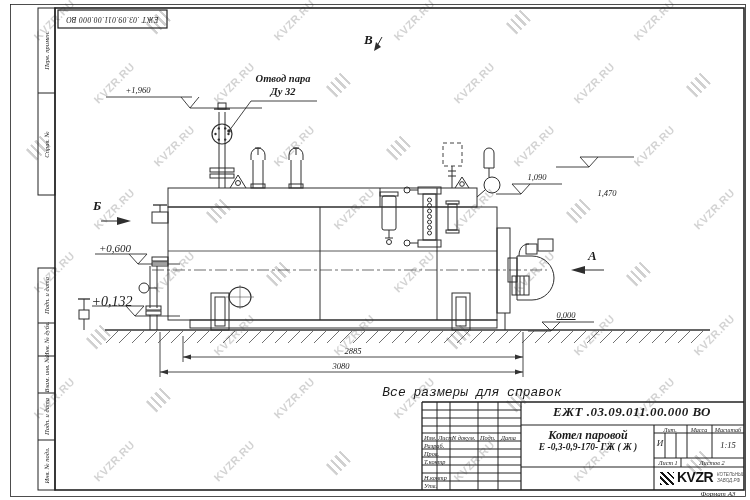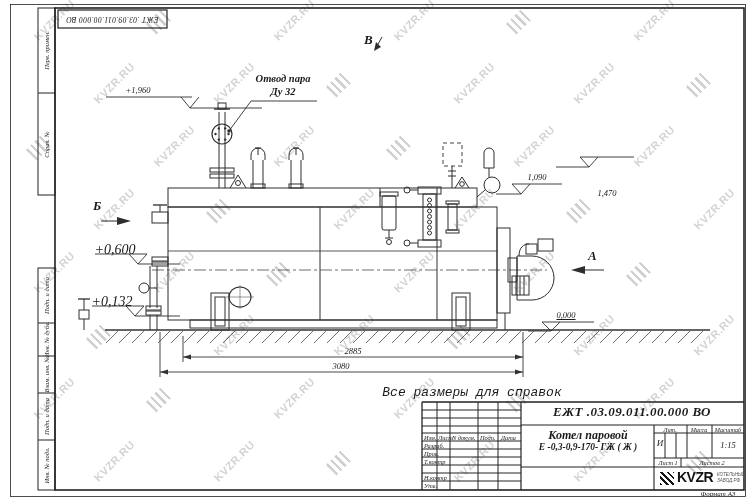--- a/index.html
+++ b/index.html
@@ -330,21 +330,21 @@
       <span>Подп. и дата</span>
     </div>
   <div class="vt" style="left:38px;top:440px;width:17px;height:50px;">
       <span>Инв. № подл.</span>
     </div>
 
   <span class="t c" style="left:283px;top:74px;font-size:10.5px;font-weight:600;">Отвод пара</span>
   <span class="t c" style="left:283px;top:87px;font-size:10.5px;font-weight:600;">Ду 32</span>
 
   <span class="t c" style="left:138px;top:86px;font-size:8.5px;">+1,960</span>
-  <span class="t c" style="left:115px;top:243px;font-size:14px;">+0,600</span>
+  <span class="t c" style="left:115px;top:243px;font-size:11px;">+0,600</span>
   <span class="t c" style="left:112px;top:295px;font-size:14px;">+0,132</span>
   <span class="t c" style="left:607px;top:145px;font-size:8.5px;margin-top:44px;">1,470</span>
   <span class="t c" style="left:537px;top:173px;font-size:8.5px;">1,090</span>
   <span class="t c" style="left:566px;top:311px;font-size:8.5px;text-decoration:underline;">0,000</span>
 
   <span class="t c" style="left:353px;top:347px;font-size:8.5px;">2885</span>
   <span class="t c" style="left:341px;top:362px;font-size:8.5px;">3080</span>
 
   <span class="t viewlbl" style="left:93px;top:199px;">Б</span>
   <span class="t viewlbl" style="left:588px;top:249px;">А</span>

